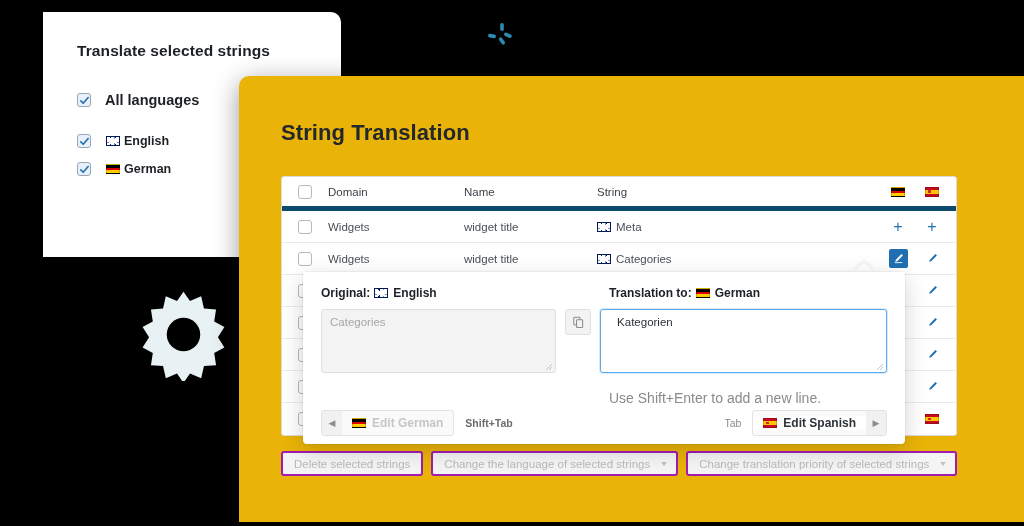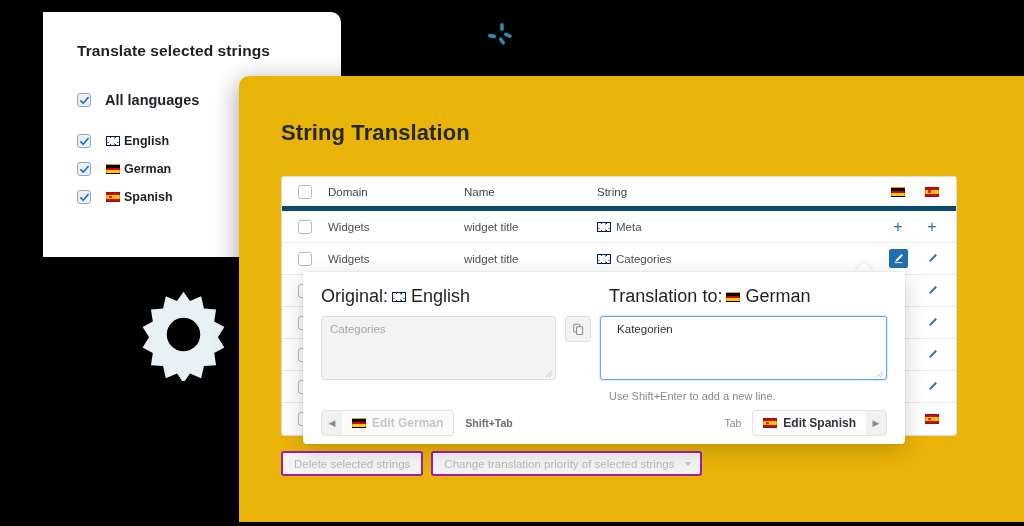--- a/index.html
+++ b/index.html
@@ -113,21 +113,21 @@
     box-shadow: 0 6px 22px rgba(0,0,0,.18), 0 0 0 1px rgba(0,0,0,.04);
     padding: 14px 18px 0 18px;
   }
   .popup-arrow {
     position:absolute; left: 618px; top: 189px;
     width: 14px; height: 14px; background:#fff; transform: rotate(45deg);
     box-shadow: -2px -2px 4px rgba(0,0,0,.06);
   }
   .pop-heads { display:flex; }
   .pop-head {
-    font-size: 18px; font-weight: normal; color:#1d2125;
+    font-size: 12px; font-weight: bold; color:#1d2125;
     display:flex; align-items:center;
   }
   .pop-head .flag { margin: 0 5px 0 4px; }
   .pop-head.left { width: 288px; }
   .pop-body { display:flex; margin-top: 9px; }
   .ta-orig {
     width: 238px; height: 64px;
     background:#f3f3f3; border:1px solid #e0e0e0; border-radius:3px;
     font-size: 11.5px; color:#a7a7a7; padding: 6px 8px;
     position: relative;
@@ -144,21 +144,21 @@
   .copy-btn svg { width: 13px; height: 13px; color:#8d8d8d; }
   .ta-trans {
     width: 290px; height: 64px;
     background:#ffffff; border:1px solid #5bacee; border-radius:3px;
     font-size: 11.5px; color:#2d3338; padding: 6px 16px;
     position: relative;
     box-shadow: 0 0 0 1px rgba(91,172,238,.25);
   }
   .hint {
     position:absolute; left: 306px; top: 118px;
-    font-size: 11px; color:#8a8a8a;
+    font-size: 14px; color:#8a8a8a;
   }
   .pop-foot {
     position:absolute; left: 18px; right: 18px; top: 138px;
     display:flex; align-items:center; justify-content:space-between;
   }
   .nav-grp { display:flex; align-items:center; }
   .nav-btn {
     display:flex; align-items:center; height: 26px;
     border:1px solid #e3e3e3; border-radius:3px; background:#fafafa;
     overflow:hidden;
@@ -265,29 +265,20 @@
       </div>
       <div class="lang-row lang-item">
         <span class="cbx">
           <svg viewBox="0 0 12 12" fill="none" stroke="#2271b1" stroke-width="1.8" stroke-linecap="round" stroke-linejoin="round">
               <path d="M2 6.4 L4.6 9 L10 2.8"></path>
             </svg>
         </span>
         <span class="flag flag-de"></span>
         <span class="lang-label">German</span>
       </div>
-      <div class="lang-row lang-item">
-        <span class="cbx">
-          <svg viewBox="0 0 12 12" fill="none" stroke="#2271b1" stroke-width="1.8" stroke-linecap="round" stroke-linejoin="round">
-              <path d="M2 6.4 L4.6 9 L10 2.8"></path>
-            </svg>
-        </span>
-        <span class="flag flag-es"></span>
-        <span class="lang-label">Spanish</span>
-      </div>
     </div>
   </div>
 
   <div class="panel">
 
     <div class="panel-title">String Translation</div>
 
     <div class="table">
 
       <div class="trow head">
@@ -448,20 +439,24 @@
         <div class="c-string td"></div>
         <div class="c-de"></div>
         <div class="c-es">
           <span class="flag flag-es"></span>
         </div>
       </div>
     </div>
 
     <div class="actions">
       <div class="btn-flat">Delete selected strings</div>
+      <div class="btn-flat sel">
+        <span>Change the language of selected strings</span>
+        <span class="caret"></span>
+      </div>
       <div class="btn-flat sel">
         <span>Change translation priority of selected strings</span>
         <span class="caret"></span>
       </div>
     </div>
 
     <div class="popup-arrow"></div>
     <div class="popup">
 
       <div class="pop-heads">

